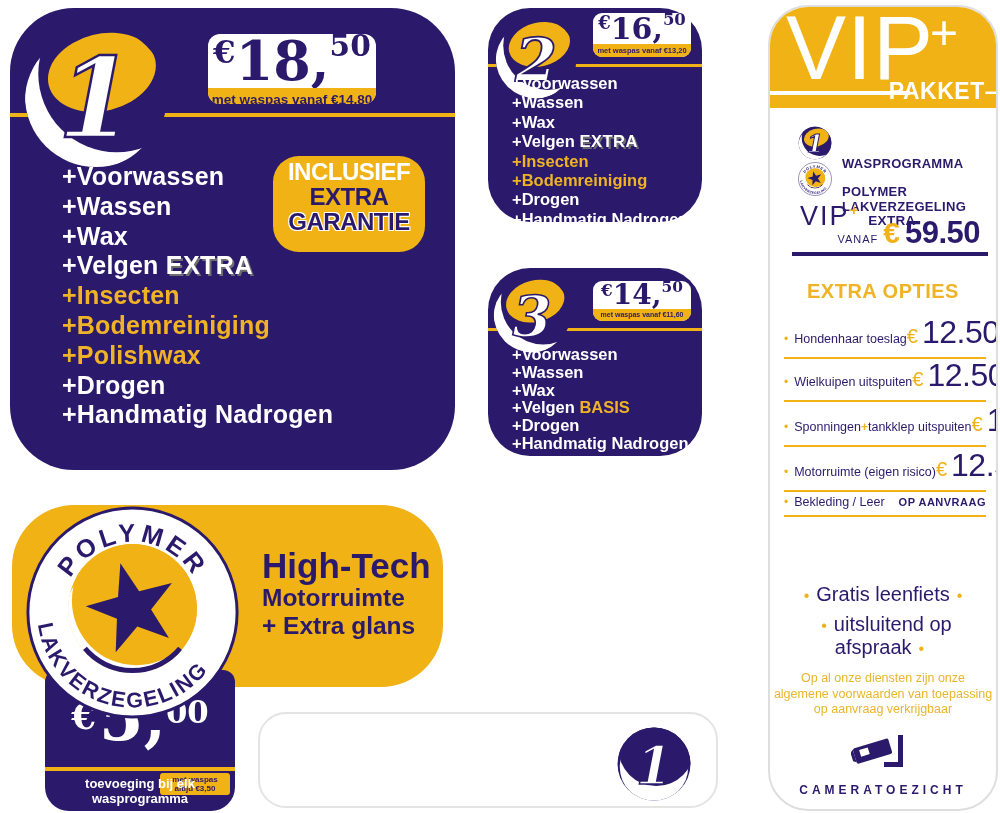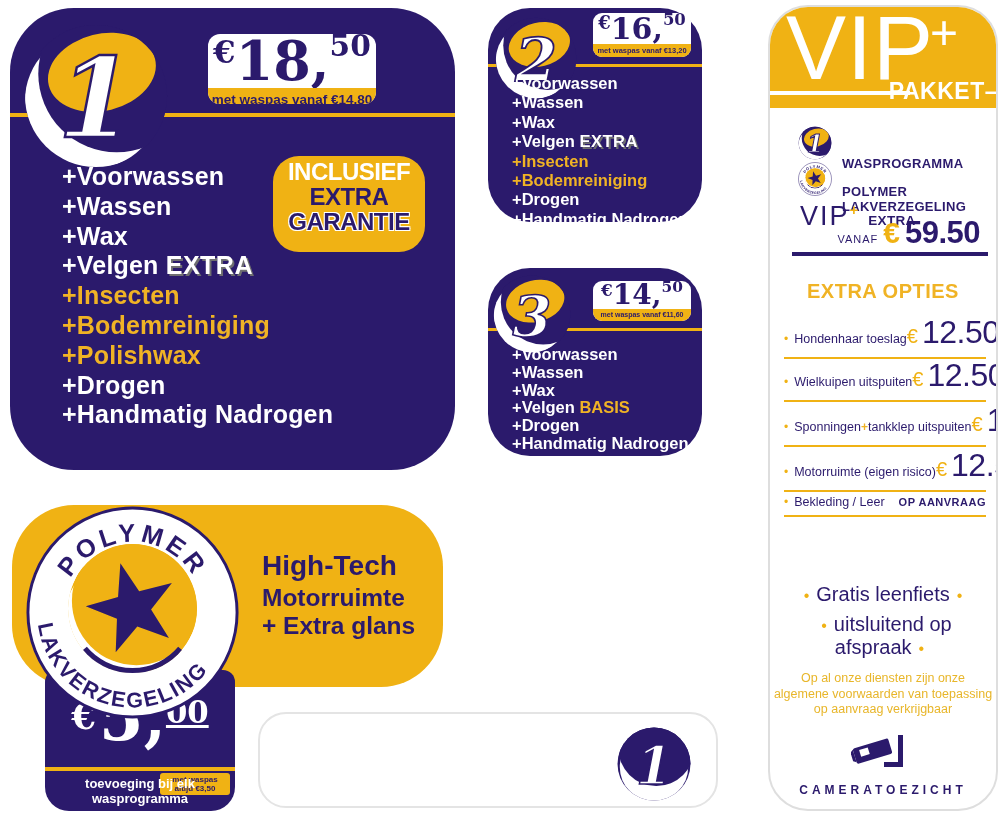--- a/index.html
+++ b/index.html
@@ -91,30 +91,30 @@
   .nt{color:var(--navy);font-size:20px;}
   .vip-disc{position:absolute;left:0;right:0;top:664px;text-align:center;color:#e8b62a;
             font-size:12.5px;line-height:15.5px;white-space:pre-line;}
   .cam{position:absolute;left:50%;top:726px;transform:translateX(-50%);width:64px;height:46px;}
   .cam-label{position:absolute;left:0;right:0;top:776px;text-align:center;color:var(--navy);
              font-weight:bold;font-size:12px;letter-spacing:4px;}
 
   
   .hightech{position:absolute;left:12px;top:505px;width:431px;height:182px;background:var(--yellow);border-radius:62px;z-index:1;}
   .ht-text{position:absolute;left:250px;top:42px;color:var(--navy);}
-  .ht-1{font-size:28px;font-weight:bold;line-height:37px;}
+  .ht-1{font-size:35px;font-weight:bold;line-height:37px;}
   .ht-2{font-size:24.5px;font-weight:bold;line-height:28px;}
   .poly-lg{position:absolute;left:25px;top:505px;width:215px;height:215px;z-index:3;}
   .ring-text{font-family:"Liberation Sans",sans-serif;font-weight:bold;fill:var(--navy);}
   .five{position:absolute;left:45px;top:670px;width:190px;height:141px;background:var(--navy);
         border-radius:12px 12px 24px 24px;z-index:2;}
   .five-price{position:absolute;left:0;right:0;top:16px;text-align:center;color:#fff;
               font-family:"DejaVu Serif",serif;font-weight:bold;font-size:64px;line-height:1;}
   .f-eur{font-size:.56em;position:relative;top:-.3em;margin-right:.08em;}
-  .f-sup{font-size:.48em;position:relative;top:-.55em;text-decoration:underline;}
+  .f-sup{font-size:.48em;position:relative;top:-.55em;}
   .five-line{position:absolute;left:0;right:0;top:97px;height:4px;background:var(--yellow);}
   .five-badge{position:absolute;right:5px;top:103px;width:70px;background:var(--yellow);border-radius:3px;
               color:var(--navy);font-size:8px;font-weight:bold;line-height:9px;text-align:center;padding:2px 0;}
   .five-note{position:absolute;left:0;right:0;bottom:5px;text-align:center;color:#fff;font-weight:bold;font-size:13px;}
 
   
   .grote{position:absolute;left:258px;top:712px;width:460px;height:96px;background:#fff;
          border:2px solid #e4e4e4;border-radius:28px;}
   .grote-text{position:absolute;left:30px;top:12px;color:var(--navy);font-weight:bold;
               font-size:28.5px;line-height:33px;letter-spacing:-.2px;}

